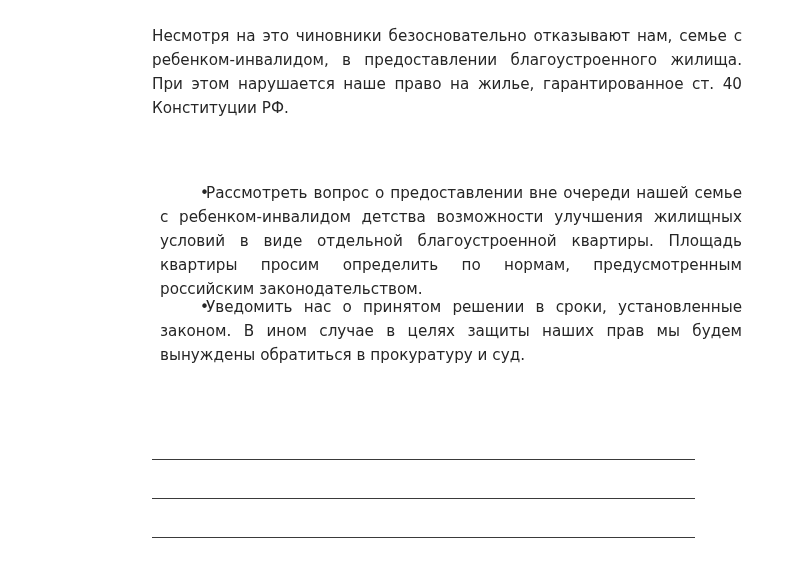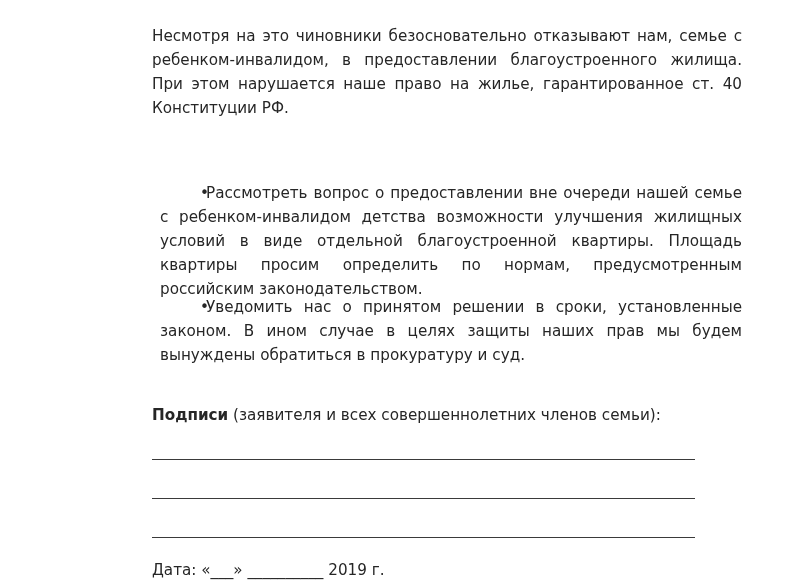--- a/index.html
+++ b/index.html
@@ -94,21 +94,19 @@
 
 
   <ul class="list l1">
     <li class="list-item"><span class="bullet">•</span><span>Рассмотреть вопрос о предоставлении вне очереди нашей семье с ребенком-инвалидом детства возможности улучшения жилищных условий в виде отдельной благоустроенной квартиры. Площадь квартиры просим определить по нормам, предусмотренным российским законодательством.</span></li>
   </ul>
 
   <ul class="list l2">
     <li class="list-item"><span class="bullet">•</span><span>Уведомить нас о принятом решении в сроки, установленные законом. В ином случае в целях защиты наших прав мы будем вынуждены обратиться в прокуратуру и суд.</span></li>
   </ul>
 
-  <p class="signatures-label"><b>Подписи</b><span> (заявителя и всех совершеннолетних членов семьи):</span></p>
 
   <div class="sig-line s1"></div>
   <div class="sig-line s2"></div>
   <div class="sig-line s3"></div>
 
-  <p class="date-line">Дата: «___» __________ 2019 г.</p>
 
 </div>
 
 </body></html>

